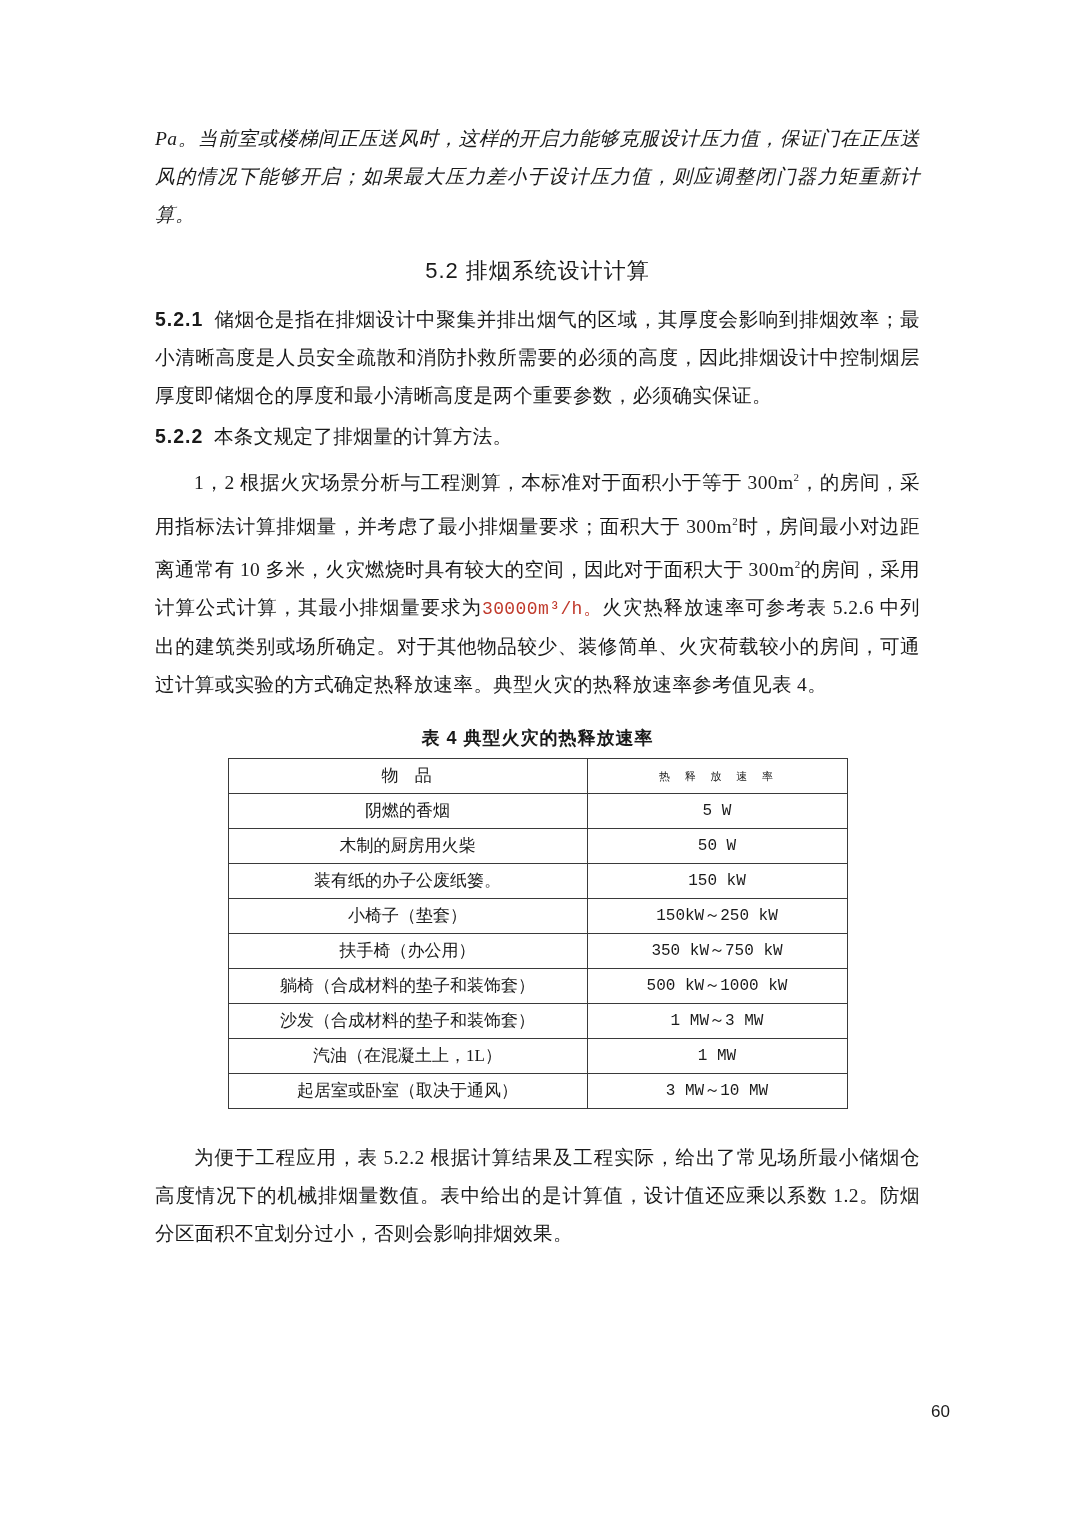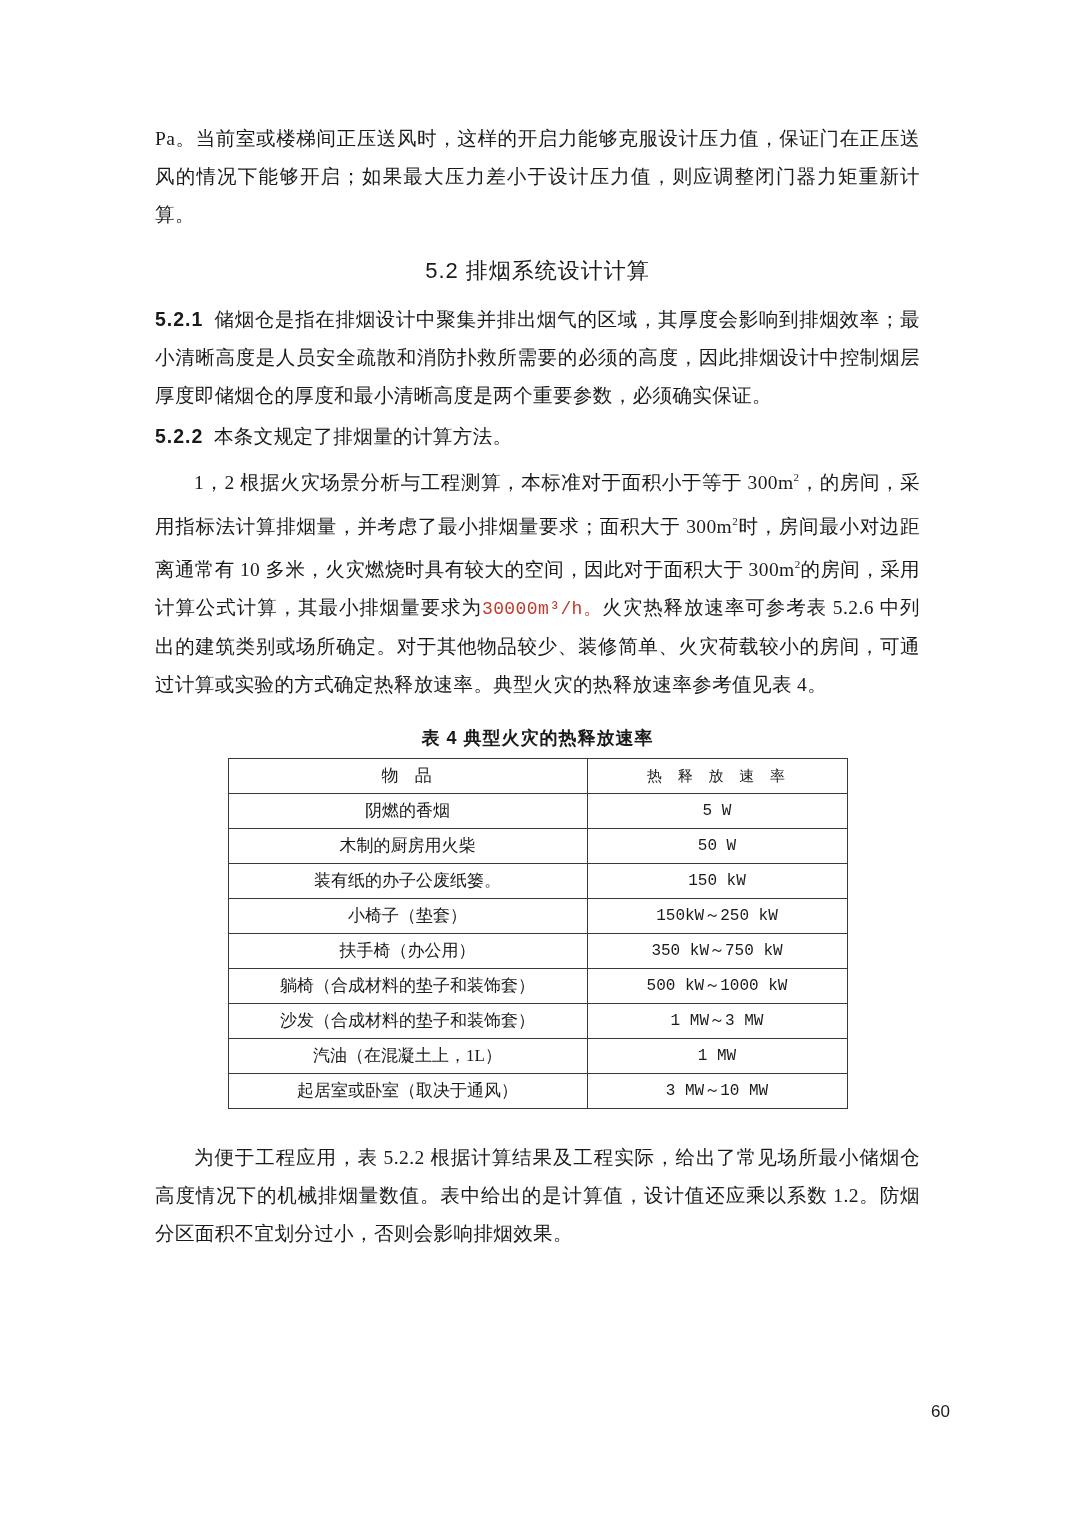--- a/index.html
+++ b/index.html
@@ -26,20 +26,21 @@
   p {
     margin: 0 0 0 0;
     font-size: 19.5px;
     line-height: 38px;
     text-align: justify;
     text-justify: inter-ideograph;
     letter-spacing: 0.4px;
   }
   .para-top {
     margin-bottom: 18px;
+    font-style: italic;
   }
   .section-title {
     text-align: center;
     font-size: 22px;
     font-weight: normal;
     font-family: "Liberation Sans", "DejaVu Sans", sans-serif;
     margin: 22px 0 14px 0;
     letter-spacing: 1px;
   }
   .clause {
@@ -88,21 +89,21 @@
     padding-right: 0;
   }
   table.hrr td.val, table.hrr th.val {
     font-family: "Liberation Mono", "DejaVu Sans Mono", monospace;
     font-size: 16px;
     letter-spacing: 0px;
   }
   table.hrr th.valhead {
     letter-spacing: 6px;
     font-family: "Liberation Serif", serif;
-    font-size: 15px;
+    font-size: 11px;
   }
   .after-table {
     margin-top: 30px;
   }
   .page-number {
     position: absolute;
     right: 130px;
     bottom: 105px;
     font-size: 17px;
     font-family: "Liberation Sans", "DejaVu Sans", sans-serif;

